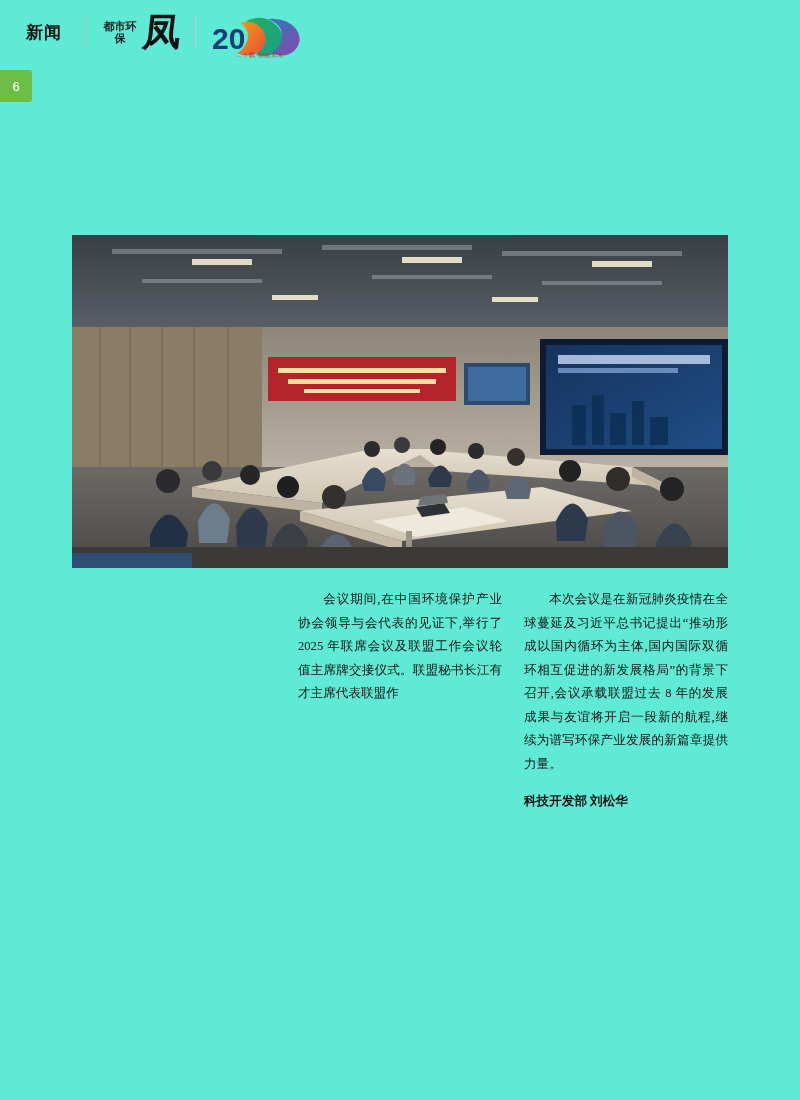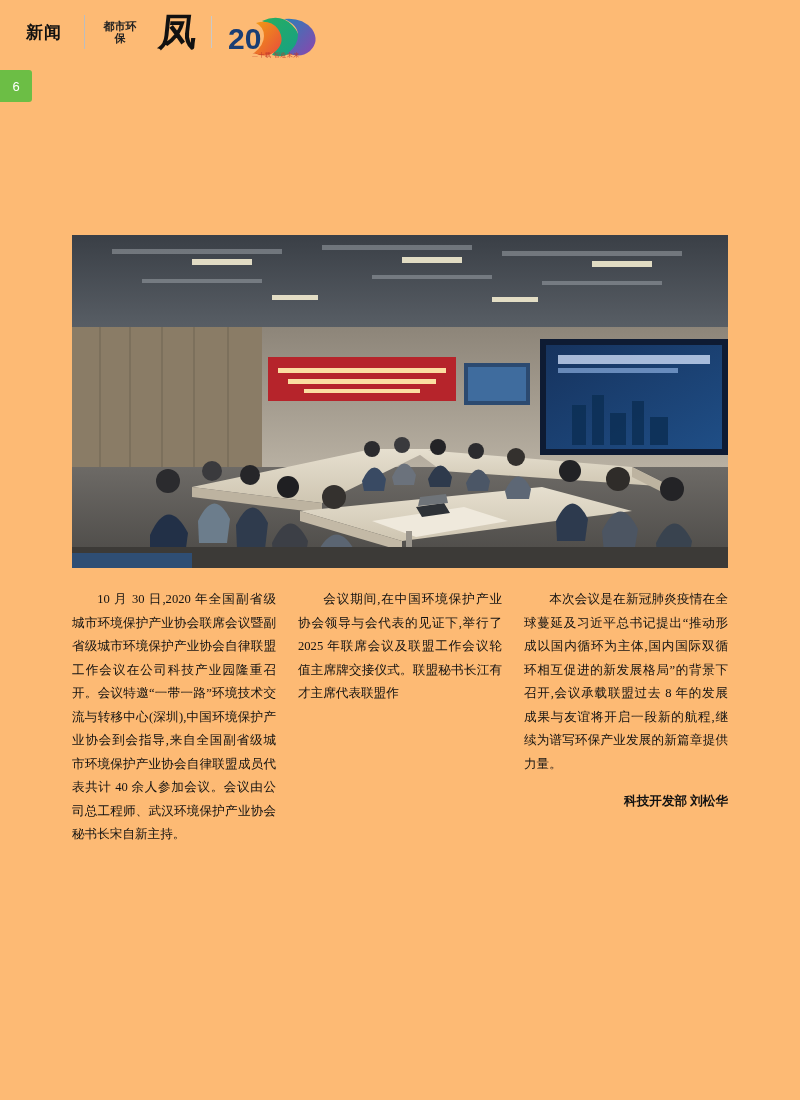--- a/index.html
+++ b/index.html
@@ -12,21 +12,21 @@
     background: #ffffff;
     font-family: "Liberation Serif", "DejaVu Serif", serif;
     color: #1a1a1a;
     position: relative;
     overflow: hidden;
   }
   .page {
     position: relative;
     width: 800px;
     height: 1100px;
-    background: #fdba74;
+    background: #5eead4;
     box-sizing: border-box;
   }
 
   
   .header {
     position: absolute;
     left: 0;
     top: 0;
     width: 800px;
     height: 64px;
@@ -44,21 +44,21 @@
   .header-divider {
     width: 1px;
     height: 34px;
     background: #bdbdbd;
     margin-left: 22px;
     margin-right: 18px;
   }
   .masthead {
     display: flex;
     align-items: center;
-    gap: 22px;
+    gap: 6px;
   }
   .masthead-cn {
     font-family: "Liberation Sans", sans-serif;
     font-size: 11px;
     line-height: 12px;
     color: #222;
     letter-spacing: 0px;
     width: 34px;
     word-break: break-all;
     text-align: center;
@@ -158,21 +158,20 @@
     text-align: justify;
     text-justify: inter-ideograph;
     color: #111;
   }
   .col p {
     margin: 0 0 0 0;
     text-indent: 2em;
   }
   .byline {
     margin-top: 14px;
-    text-align: right;
     font-weight: bold;
     font-size: 12.6px;
   }
 </style>
 </head>
 <body>
 
 <div class="page">
 
   <div class="header">
@@ -338,21 +337,20 @@
         <path d="M584 308 q18 -38 36 -2 l-4 24 h-30 z" fill="#39434f"></path>
       </g>
 
       <rect x="0" y="312" width="656" height="21" fill="#3c3a37"></rect>
       <rect x="0" y="318" width="120" height="15" fill="#2f4e74"></rect>
     </svg>
   </div>
 
   <div class="cols">
     <div class="col">
-      <p>10 月 30 日,2020 年全国副省级城市环境保护产业协会联席会议暨副省级城市环境保护产业协会自律联盟工作会议在公司科技产业园隆重召开。会议特邀“一带一路”环境技术交流与转移中心(深圳),中国环境保护产业协会到会指导,来自全国副省级城市环境保护产业协会自律联盟成员代表共计 40 余人参加会议。会议由公司总工程师、武汉环境保护产业协会秘书长宋自新主持。</p>
     </div>
     <div class="col">
       <p>会议期间,在中国环境保护产业协会领导与会代表的见证下,举行了 2025 年联席会议及联盟工作会议轮值主席牌交接仪式。联盟秘书长江有才主席代表联盟作</p>
     </div>
     <div class="col">
       <p>本次会议是在新冠肺炎疫情在全球蔓延及习近平总书记提出“推动形成以国内循环为主体,国内国际双循环相互促进的新发展格局”的背景下召开,会议承载联盟过去 8 年的发展成果与友谊将开启一段新的航程,继续为谱写环保产业发展的新篇章提供力量。</p>
       <div class="byline">科技开发部 刘松华</div>
     </div>
   </div>
 

